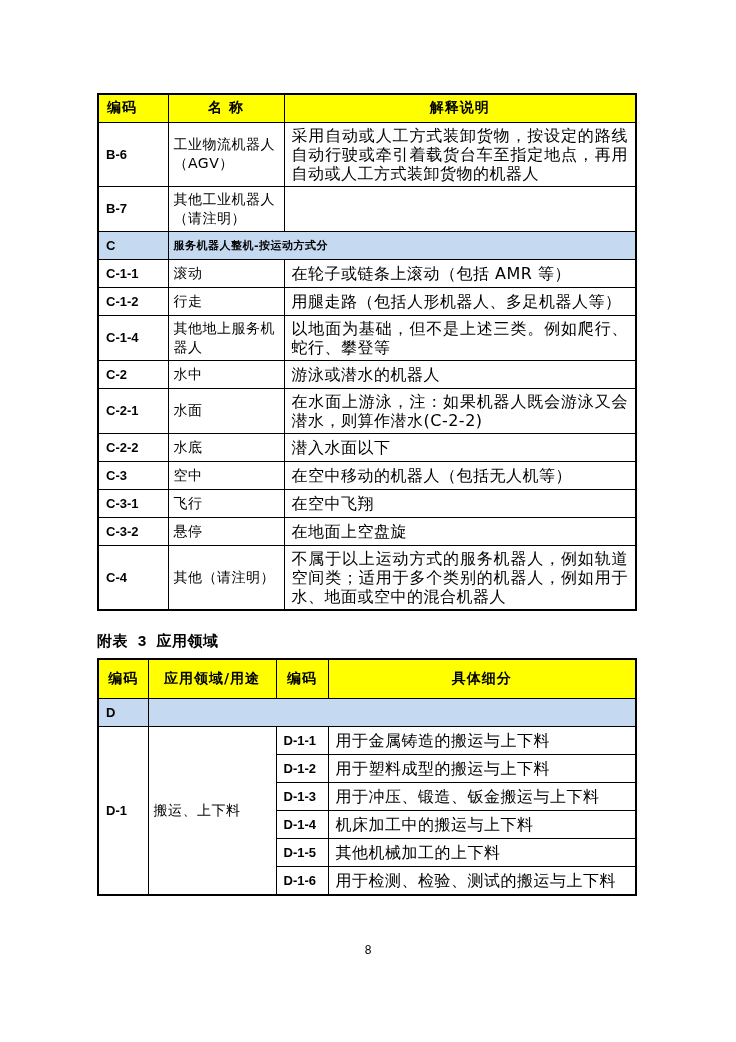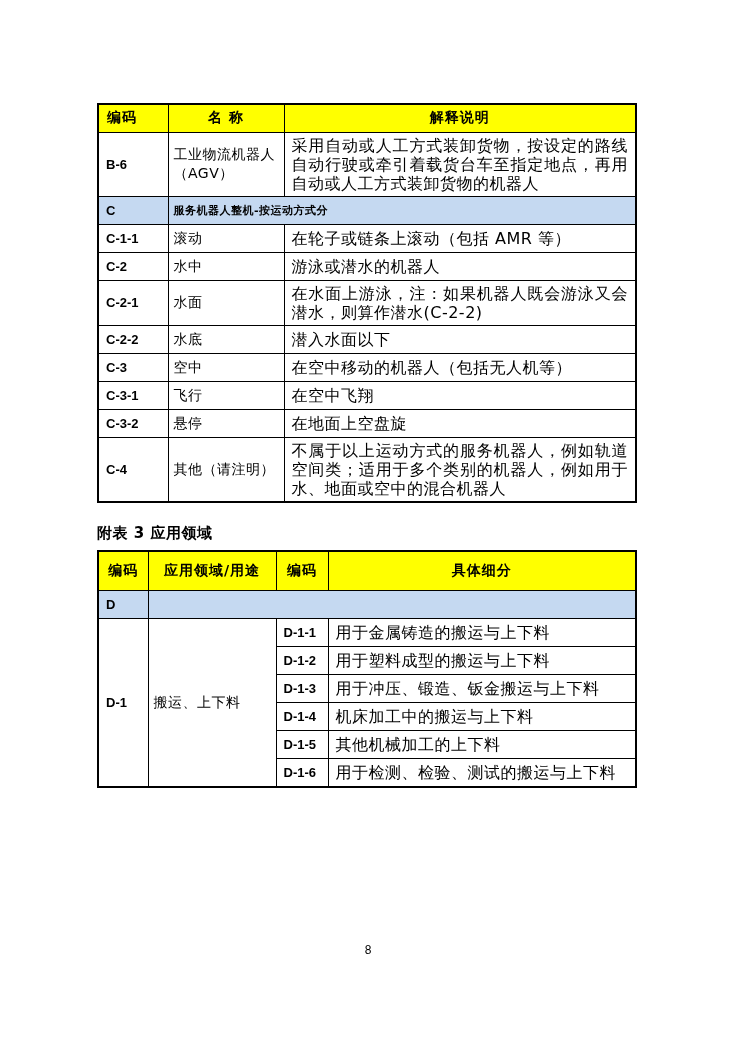--- a/index.html
+++ b/index.html
@@ -7,21 +7,21 @@
     --section-bg:#C5D9F1;
     --border-c:#000000;
     --text-c:#000000;
   }
   html,body{margin:0;padding:0;}
   body{
     width:736px;height:1042px;position:relative;
     background:#ffffff;color:var(--text-c);
     font-family:"DejaVu Sans",sans-serif;
   }
-  .content{position:absolute;left:97px;top:103px;width:538px;}
+  .content{position:absolute;left:97px;top:93px;width:538px;}
   table{
     border-collapse:collapse;table-layout:fixed;width:538px;
     border:2px solid var(--border-c);
   }
   td,th{
     border:1px solid var(--border-c);
     vertical-align:middle;
     overflow:hidden;
   }
   
@@ -56,20 +56,21 @@
   tr.section td.title{
     font-size:11px;letter-spacing:0.5px;padding:3px 5px;
   }
   #t1 tr{height:28px;}
   #t2 tr{height:28px;}
   #t2 tr.head{height:40px;}
   .sub-heading{
     margin:21px 0 7px 0;
     font-size:15px;font-weight:bold;
     letter-spacing:0.5px;
+    font-family:Liberation Mono, monospace;
   }
   .page-footer{
     position:absolute;left:0;top:943px;width:736px;
     text-align:center;font-size:12px;
     font-family:"Liberation Sans",sans-serif;
   }
 </style>
 </head>
 <body>
 
@@ -85,28 +86,43 @@
         <tr class="head">
       <th class="left">编码</th>
       <th>名 称</th>
       <th>解释说明</th>
     </tr>
     <tr>
       <td class="code">B-6</td>
       <td class="name">工业物流机器人（AGV）</td>
       <td class="desc">采用自动或人工方式装卸货物，按设定的路线自动行驶或牵引着载货台车至指定地点，再用自动或人工方式装卸货物的机器人</td>
     </tr>
+    <tr>
+      <td class="code">B-7</td>
+      <td class="name">其他工业机器人（请注明）</td>
+      <td class="desc"></td>
+    </tr>
     <tr class="section">
       <td class="code">C</td>
       <td class="title" colspan="2">服务机器人整机-按运动方式分</td>
     </tr>
     <tr>
       <td class="code indent">C-1-1</td>
       <td class="name">滚动</td>
       <td class="desc">在轮子或链条上滚动（包括 AMR 等）</td>
+    </tr>
+    <tr>
+      <td class="code indent">C-1-2</td>
+      <td class="name">行走</td>
+      <td class="desc">用腿走路（包括人形机器人、多足机器人等）</td>
+    </tr>
+    <tr>
+      <td class="code indent">C-1-4</td>
+      <td class="name">其他地上服务机器人</td>
+      <td class="desc">以地面为基础，但不是上述三类。例如爬行、蛇行、攀登等</td>
     </tr>
     <tr>
       <td class="code">C-2</td>
       <td class="name">水中</td>
       <td class="desc">游泳或潜水的机器人</td>
     </tr>
     <tr>
       <td class="code indent">C-2-1</td>
       <td class="name">水面</td>
       <td class="desc">在水面上游泳，注：如果机器人既会游泳又会潜水，则算作潜水(C-2-2)</td>

